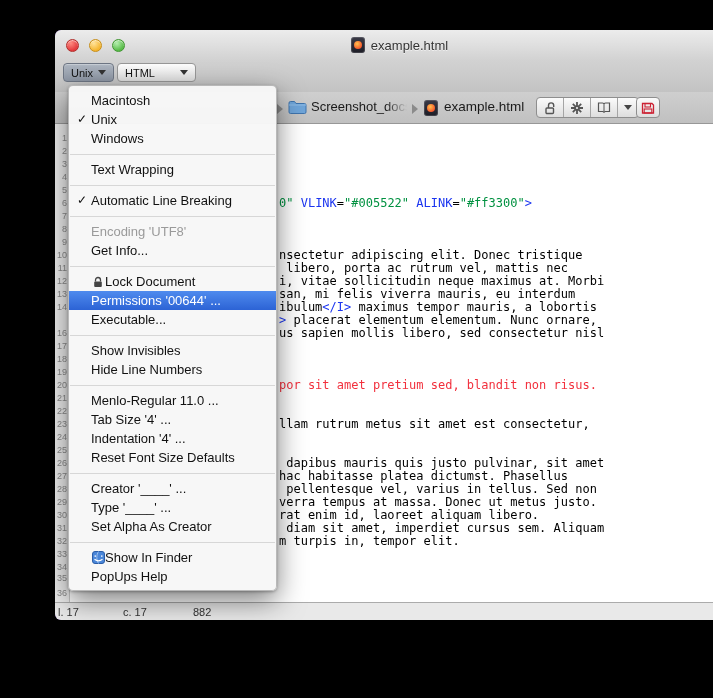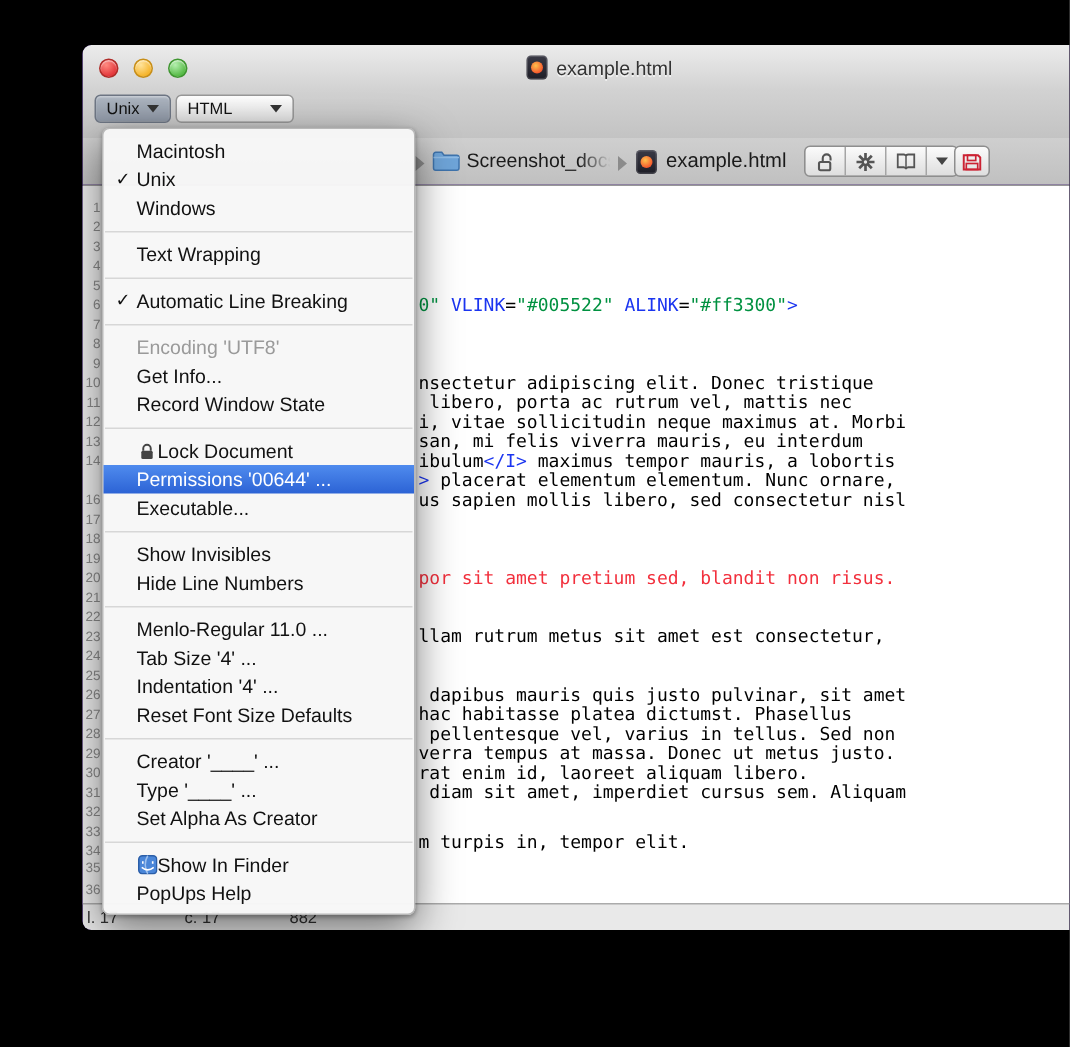--- a/index.html
+++ b/index.html
@@ -223,21 +223,21 @@
             <div class="code-line" style="top: 190px;"><span class="seg-tag">&gt;</span><span class="seg-plain"> placerat elementum elementum. Nunc ornare,</span></div>
             <div class="code-line" style="top: 203px;"><span class="seg-plain">us sapien mollis libero, sed consectetur nisl</span></div>
             <div class="code-line" style="top: 255px;"><span class="seg-error">por sit amet pretium sed, blandit non risus.</span></div>
             <div class="code-line" style="top: 294px;"><span class="seg-plain">llam rutrum metus sit amet est consectetur,</span></div>
             <div class="code-line" style="top: 333px;"><span class="seg-plain"> dapibus mauris quis justo pulvinar, sit amet</span></div>
             <div class="code-line" style="top: 346px;"><span class="seg-plain">hac habitasse platea dictumst. Phasellus</span></div>
             <div class="code-line" style="top: 359px;"><span class="seg-plain"> pellentesque vel, varius in tellus. Sed non</span></div>
             <div class="code-line" style="top: 372px;"><span class="seg-plain">verra tempus at massa. Donec ut metus justo.</span></div>
             <div class="code-line" style="top: 385px;"><span class="seg-plain">rat enim id, laoreet aliquam libero.</span></div>
             <div class="code-line" style="top: 398px;"><span class="seg-plain"> diam sit amet, imperdiet cursus sem. Aliquam</span></div>
-            <div class="code-line" style="top: 431px;"><span class="seg-plain">m turpis in, tempor elit.</span></div>
+            <div class="code-line" style="top: 411px;"><span class="seg-plain">m turpis in, tempor elit.</span></div>
           </div>
       </div>
 
       <div class="statusbar">
         <span class="status-item" style="left:3px;">l. 17</span>
         <span class="status-item" style="left:68px;">c. 17</span>
         <span class="status-item" style="left:138px;">882</span>
       </div>
     </div>
 
@@ -265,24 +265,20 @@
           <span class="mi-label">Automatic Line Breaking</span>
         </div>
         <div class="menu-sep"></div>
         <div class="menu-item disabled">
           <span class="glyph"></span>
           <span class="mi-label">Encoding 'UTF8'</span>
         </div>
         <div class="menu-item">
           <span class="glyph"></span>
           <span class="mi-label">Get Info...</span>
-        </div>
-        <div class="menu-item">
-          <span class="glyph"></span>
-          <span class="mi-label">Record Window State</span>
         </div>
         <div class="menu-sep"></div>
         <div class="menu-item">
           <span class="glyph"></span>
           <span class="mi-icon">
             <svg width="10" height="12" viewBox="0 0 10 12">
               <path d="M2.5 5.5 V4 a2.5 2.5 0 0 1 5 0 V5.5" fill="none" stroke="#444" stroke-width="1.3"></path>
               <rect x="1.2" y="5.5" width="7.6" height="5.5" rx="1" fill="#444"></rect>
             </svg>
           </span>

